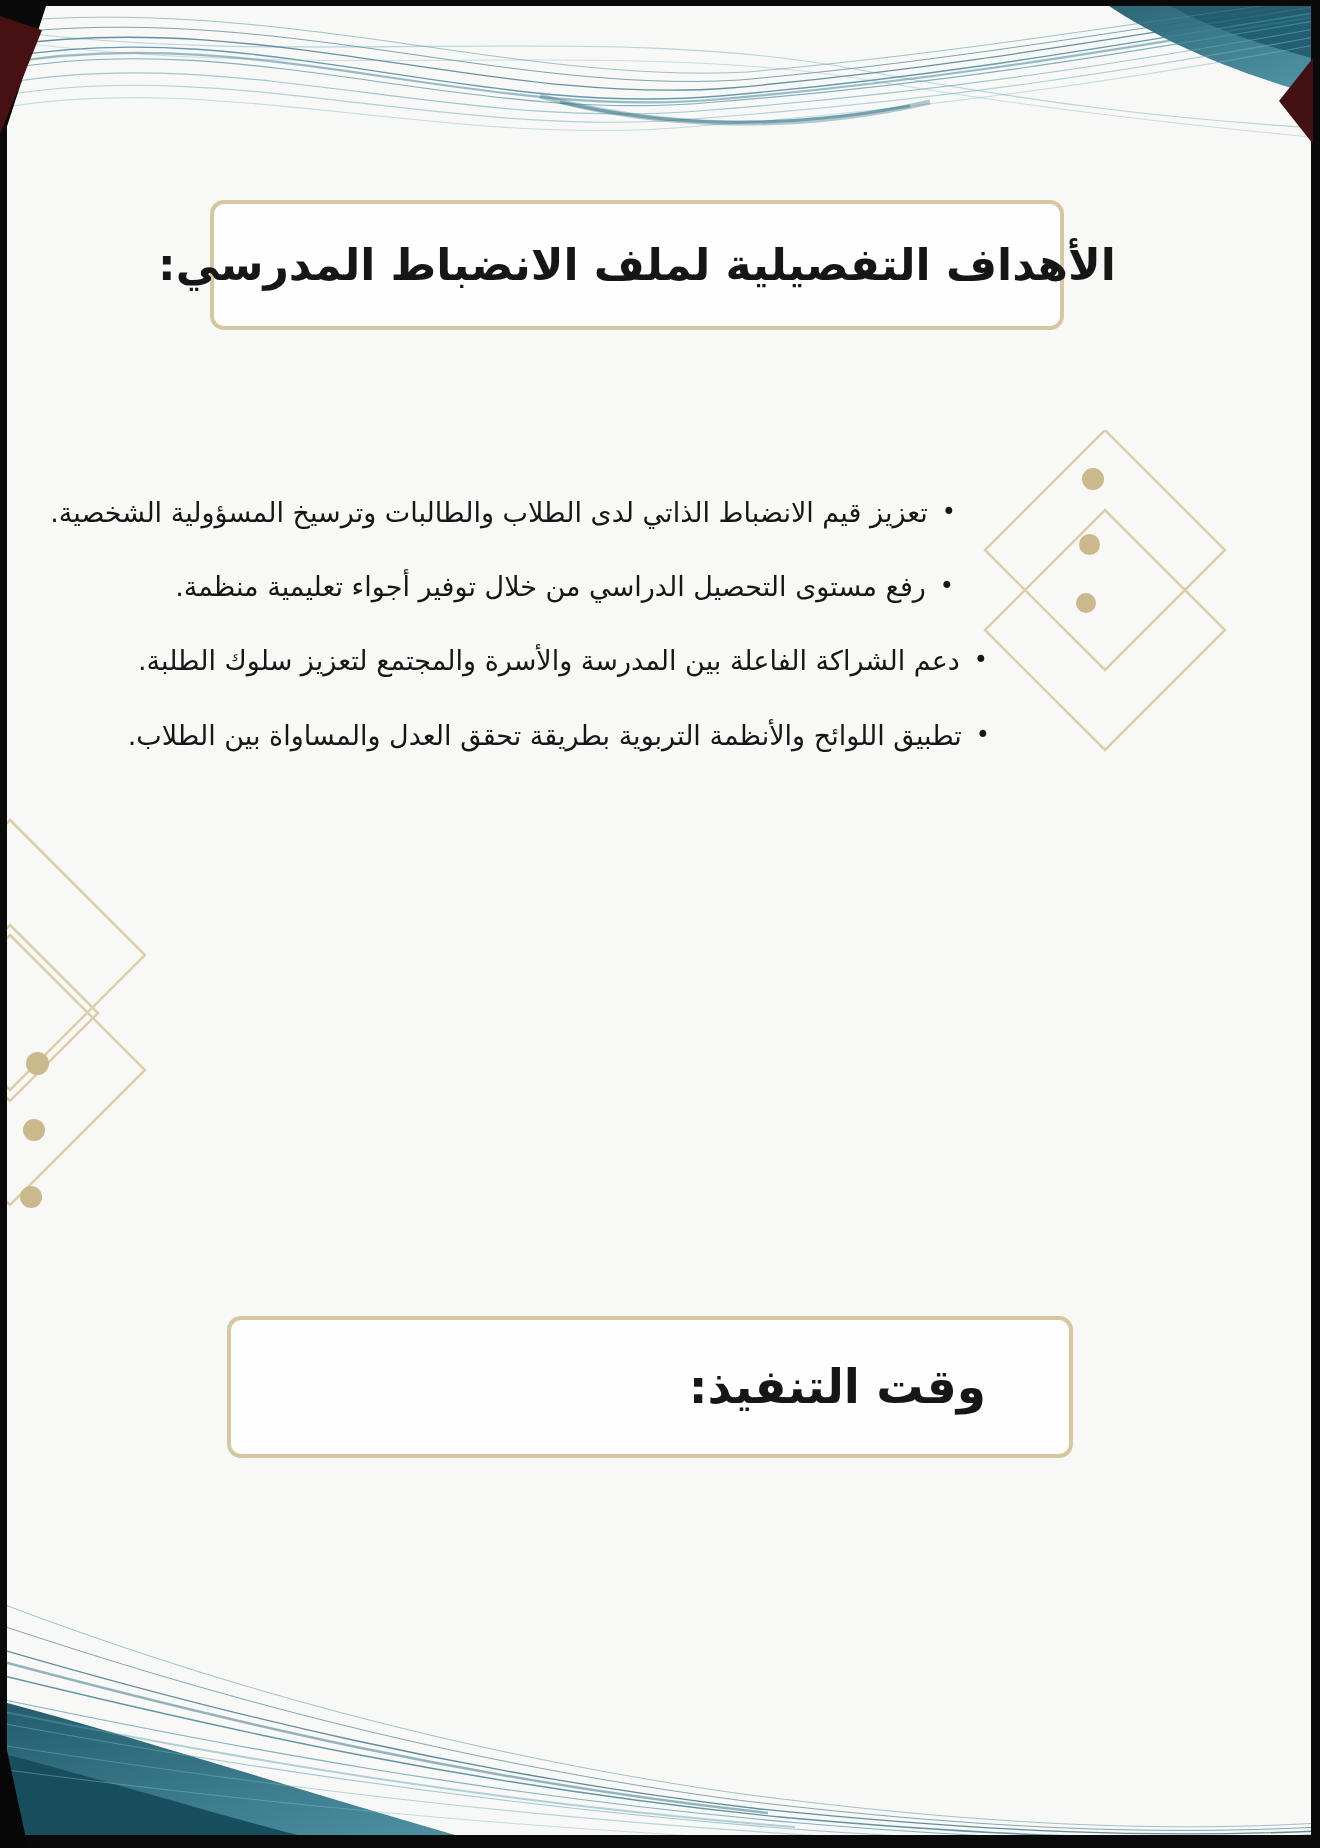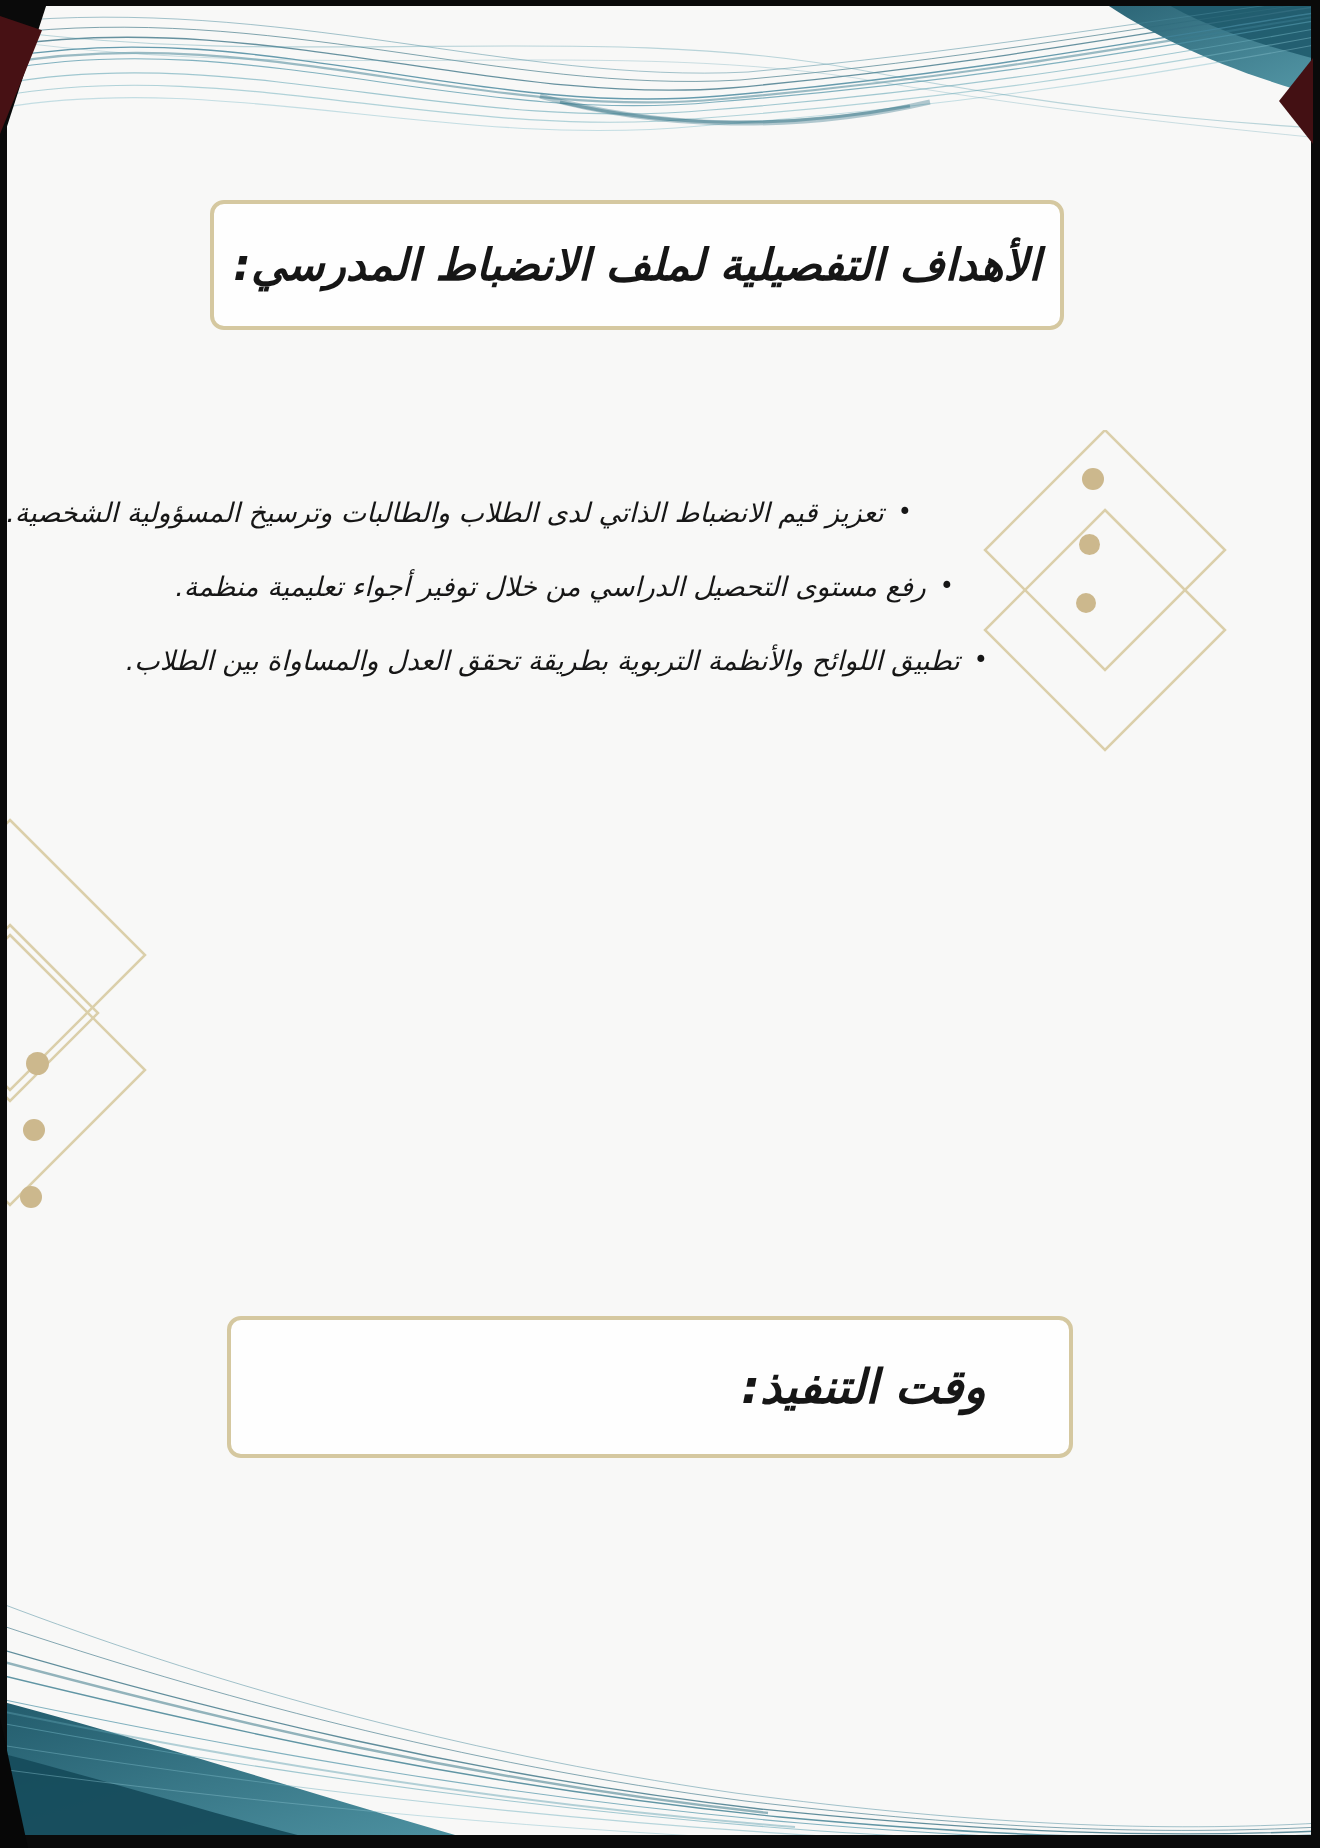--- a/index.html
+++ b/index.html
@@ -3,21 +3,20 @@
 <meta charset="utf-8">
 <style>
   html,body{margin:0;padding:0;background:#000;}
   .page{
     position:relative;
     width:1320px;height:1848px;
     background:#f8f8f7;
     overflow:hidden;
     font-family:"DejaVu Sans", sans-serif;
     color:#161616;
-    font-style:italic;
   }
   
   .deco{position:absolute;pointer-events:none;}
   .top-waves{top:0;left:0;width:1320px;height:165px;}
   .bottom-waves{bottom:0;left:0;width:1320px;height:265px;}
   .right-diamonds{top:430px;left:980px;width:340px;height:380px;}
   .left-diamonds{top:815px;left:0;width:175px;height:400px;}
   .gold-dot{position:absolute;border-radius:50%;background:#ccb88d;}
   .rd1{top:468px;left:1082px;width:22px;height:22px;}
   .rd2{top:534px;left:1079px;width:21px;height:21px;}
@@ -59,21 +58,21 @@
     margin:0;padding:0;list-style:none;
   }
   ul.obj-list li{
     direction:rtl;text-align:right;
     font-size:27px;line-height:1.3;
     margin-bottom:39px;
     white-space:nowrap;
   }
   ul.obj-list li .dot{margin-left:14px;font-size:24px;position:relative;top:-2px;}
   
-  ul.obj-list li:nth-child(1){margin-right:100px;}
+  ul.obj-list li:nth-child(1){margin-right:56px;}
   ul.obj-list li:nth-child(2){margin-right:58px;}
   ul.obj-list li:nth-child(3){margin-right:24px;}
   ul.obj-list li:nth-child(4){margin-right:22px;}
   ul.obj-list li:nth-child(5){margin-right:32px;}
   ul.obj-list li:nth-child(6){margin-right:64px;}
   ul.obj-list li:nth-child(7){margin-right:90px;}
 
   ul.time-list{
     position:absolute;z-index:4;
     top:1536px;right:250px;width:600px;
@@ -160,20 +159,21 @@
   <div class="gold-dot ld2"></div>
   <div class="gold-dot ld3"></div>
 
   <div class="title-box box-objectives">
     <div class="title-text">الأهداف التفصيلية لملف الانضباط المدرسي:</div>
   </div>
 
   <ul class="obj-list">
     <li><span class="dot">•</span><span>تعزيز قيم الانضباط الذاتي لدى الطلاب والطالبات وترسيخ المسؤولية الشخصية.</span></li>
     <li><span class="dot">•</span><span>رفع مستوى التحصيل الدراسي من خلال توفير أجواء تعليمية منظمة.</span></li>
+    <li><span class="dot">•</span><span>دعم الشراكة الفاعلة بين المدرسة والأسرة والمجتمع لتعزيز سلوك الطلبة.</span></li>
     <li><span class="dot">•</span><span>تطبيق اللوائح والأنظمة التربوية بطريقة تحقق العدل والمساواة بين الطلاب.</span></li>
   </ul>
 
   <div class="title-box box-time">
     <div class="title-text">وقت التنفيذ:</div>
   </div>
 
 
   <div class="frame frame-top"></div>
   <div class="frame frame-left"></div>

